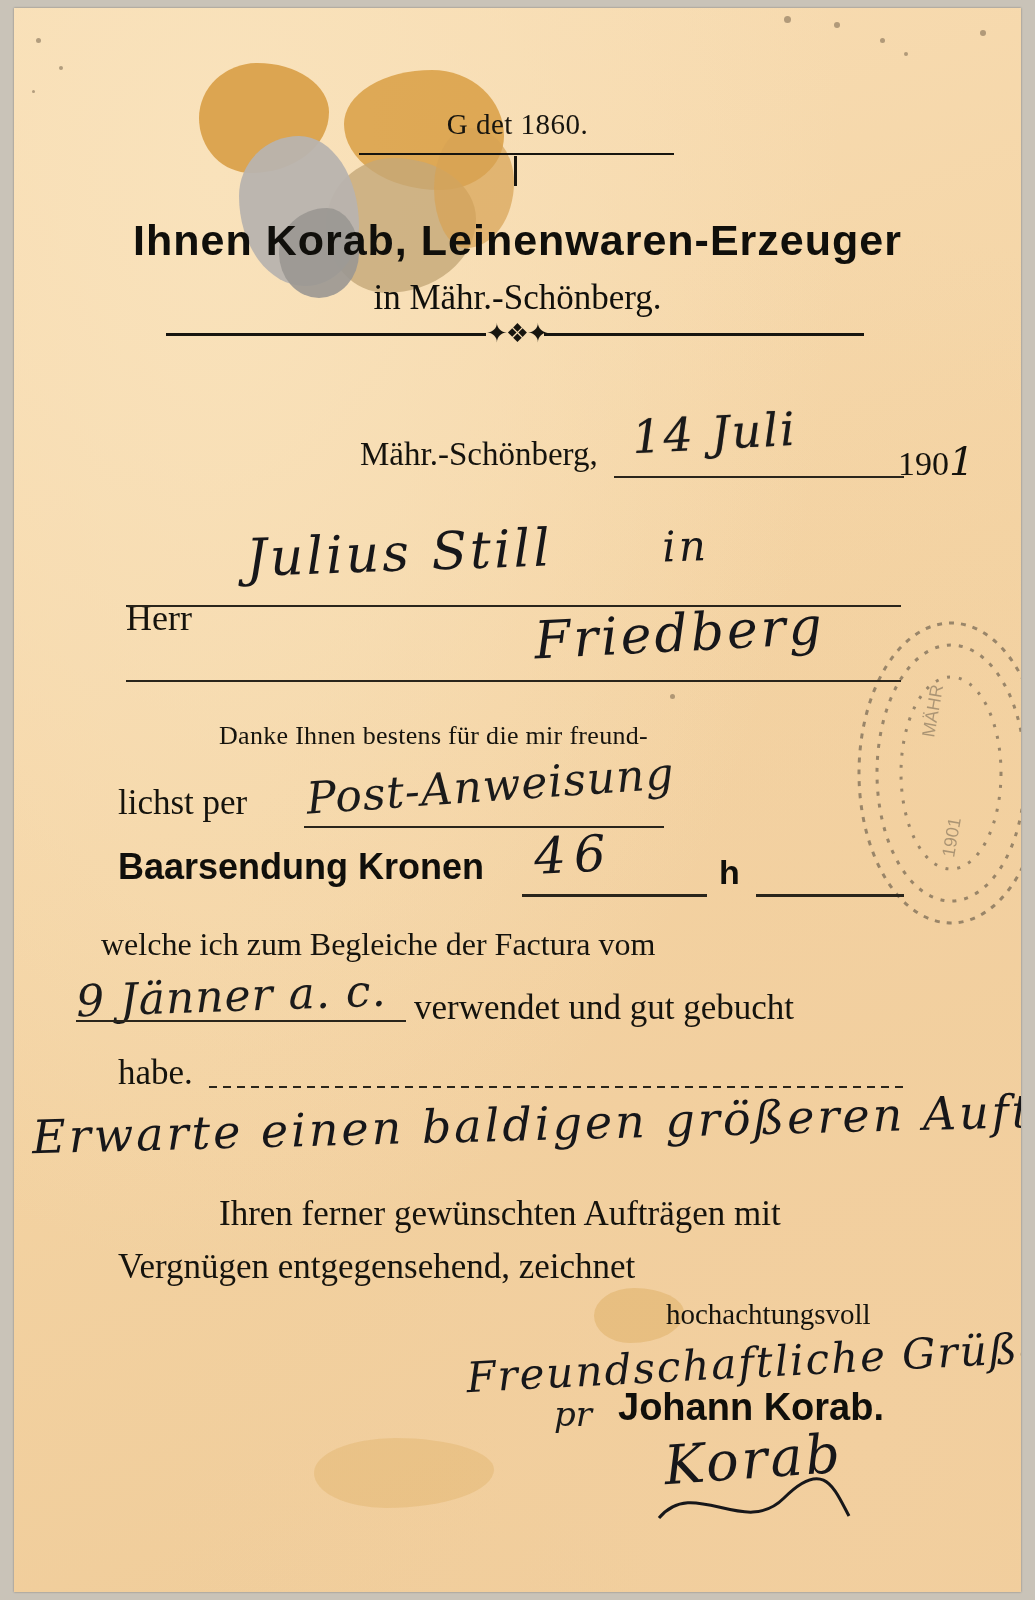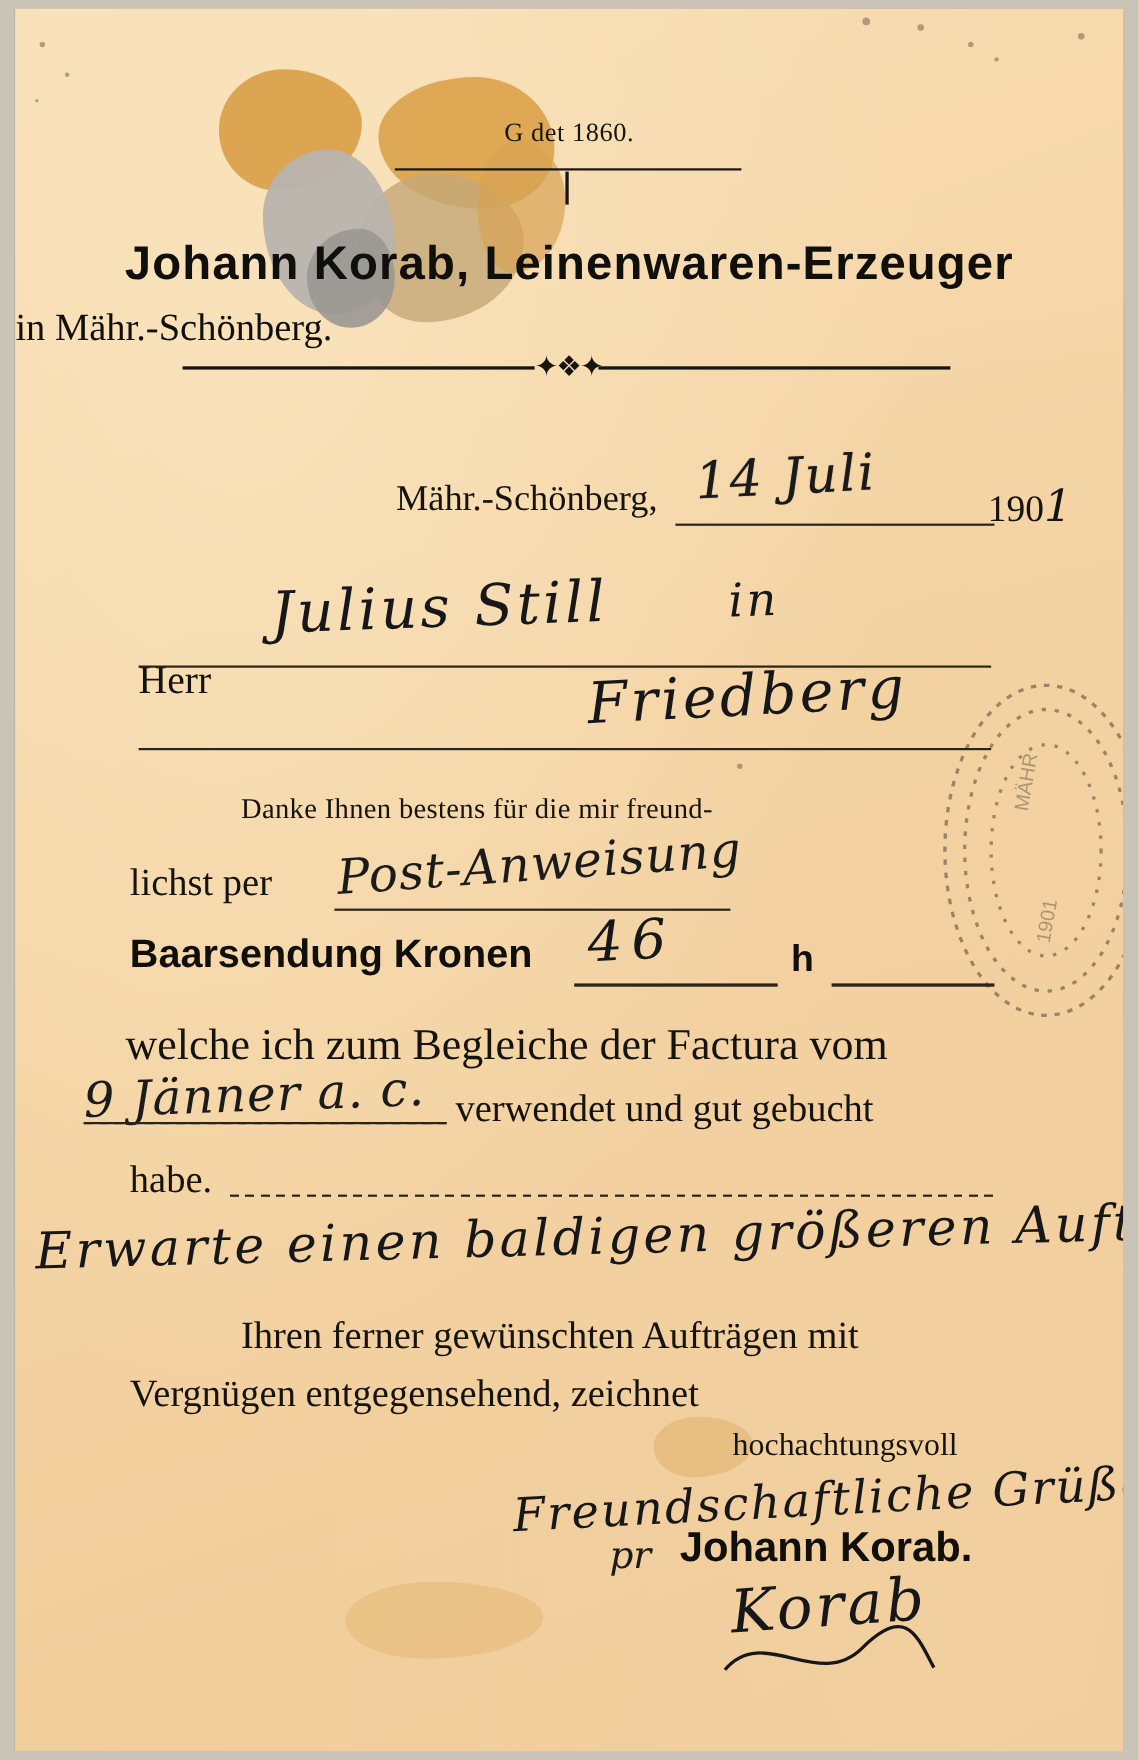--- a/index.html
+++ b/index.html
@@ -21,37 +21,37 @@
     box-shadow:0 0 2px rgba(0,0,0,.35);
     overflow:hidden;
   }
   
   .speck{position:absolute;border-radius:50%;background:#6b5a44;opacity:.5;}
 
   
   .est{
     position:absolute;left:0;right:0;top:100px;
     text-align:center;
-    font-size:24px;letter-spacing:.5px;color:#17150f;
+    font-size:29px;letter-spacing:.5px;color:#17150f;
   }
   .est-rule{
     position:absolute;left:345px;top:145px;width:315px;height:2px;background:#17150f;
   }
   .est-rule2{
     position:absolute;left:500px;top:148px;width:3px;height:30px;background:#17150f;
   }
   .firm{
     position:absolute;left:0;right:0;top:208px;
     text-align:center;
     font-family:"Liberation Sans", sans-serif;
     font-weight:bold;font-size:43px;letter-spacing:1px;color:#100f0b;
   }
   .city{
     position:absolute;left:0;right:0;top:270px;
-    font-size:35px;color:#100f0b;
+    text-align:center;font-size:35px;color:#100f0b;
   }
   .hr-left{position:absolute;left:152px;top:325px;width:320px;height:3px;background:#17150f;}
   .hr-right{position:absolute;left:530px;top:325px;width:320px;height:3px;background:#17150f;}
   .orn{
     position:absolute;left:472px;top:311px;width:60px;height:30px;
     color:#17150f;font-size:26px;text-align:center;line-height:30px;letter-spacing:-2px;
   }
 
   
   .dateline{
@@ -103,21 +103,21 @@
     font-family:"Liberation Sans", sans-serif;font-weight:bold;font-size:34px;color:#100f0b;
   }
   .rule-baar{position:absolute;left:508px;top:886px;width:185px;height:3px;background:#2a251b;}
   .rule-baar2{position:absolute;left:742px;top:886px;width:148px;height:3px;background:#2a251b;}
   .hw-amount{
     position:absolute;left:520px;top:818px;
     font-family:"DejaVu Serif", serif;font-style:italic;font-size:50px;color:#17171a;
     letter-spacing:8px;transform:rotate(-3deg);
   }
 
-  .p3{position:absolute;left:100px;top:918px;font-size:40px;color:#15130d;}
+  .p3{position:absolute;left:87px;top:918px;font-size:32px;color:#15130d;}
   .rule-fact{position:absolute;left:62px;top:1012px;width:330px;height:2px;background:#2a251b;
              background-image:repeating-linear-gradient(90deg,#2a251b 0 8px,transparent 8px 14px);}
   .hw-fact{
     position:absolute;left:62px;top:962px;
     font-family:"DejaVu Serif", serif;font-style:italic;font-size:44px;color:#1b1b1b;
     letter-spacing:1px;transform:rotate(-2deg);
   }
   .p4{position:absolute;left:400px;top:980px;font-size:35px;color:#15130d;}
   .p5{position:absolute;left:104px;top:1045px;font-size:35px;color:#15130d;}
   .rule-habe{position:absolute;left:195px;top:1078px;width:695px;height:2px;
@@ -192,21 +192,21 @@
   <div class="speck" style="left:820px;top:14px;width:6px;height:6px;"></div>
   <div class="speck" style="left:866px;top:30px;width:5px;height:5px;"></div>
   <div class="speck" style="left:890px;top:44px;width:4px;height:4px;"></div>
   <div class="speck" style="left:966px;top:22px;width:6px;height:6px;"></div>
   <div class="speck" style="left:656px;top:686px;width:5px;height:5px;"></div>
 
   <div class="est">G         det 1860.</div>
   <div class="est-rule"></div>
   <div class="est-rule2"></div>
 
-  <div class="firm">Johann Korab, Leinenwaren-Erzeuger</div>
+  <div class="firm">Ihnen Korab, Leinenwaren-Erzeuger</div>
   <div class="city">in Mähr.-Schönberg.</div>
 
   <div class="hr-left"></div>
   <div class="orn">✦❖✦</div>
   <div class="hr-right"></div>
 
   <div class="dateline">Mähr.-Schönberg,</div>
   <div class="date-rule"></div>
   <div class="hw-date">14 Juli</div>
   <div class="year">

